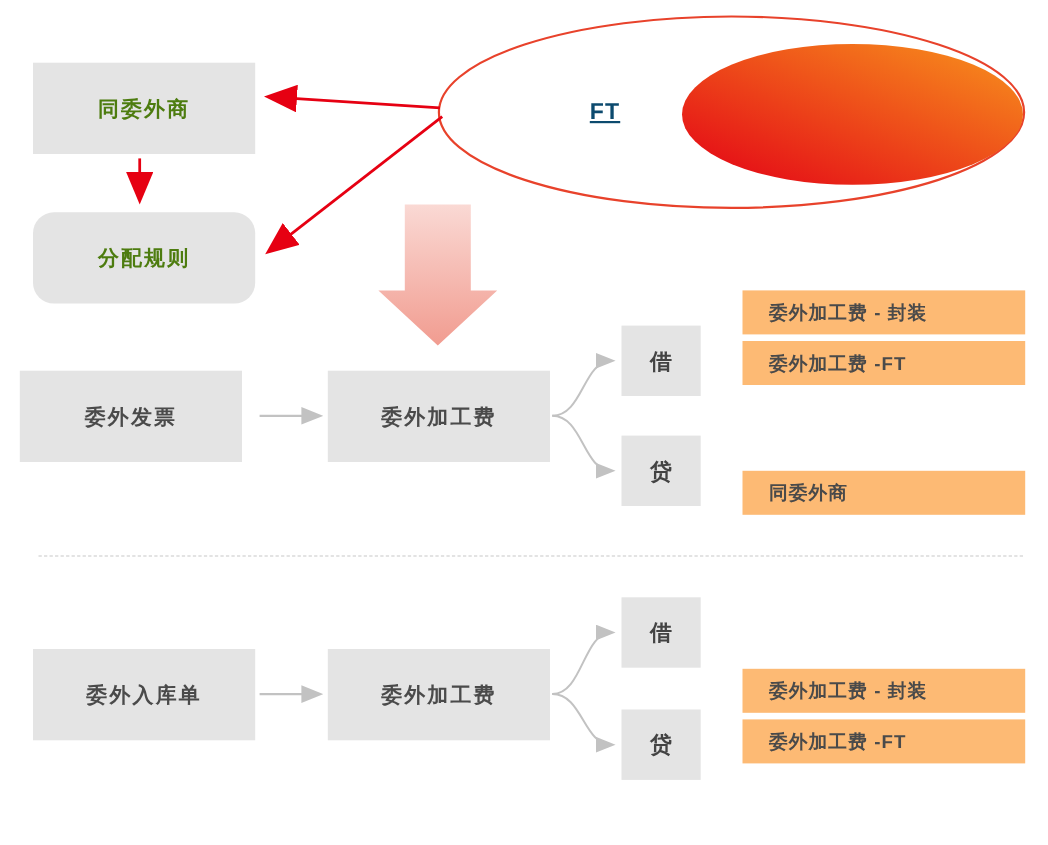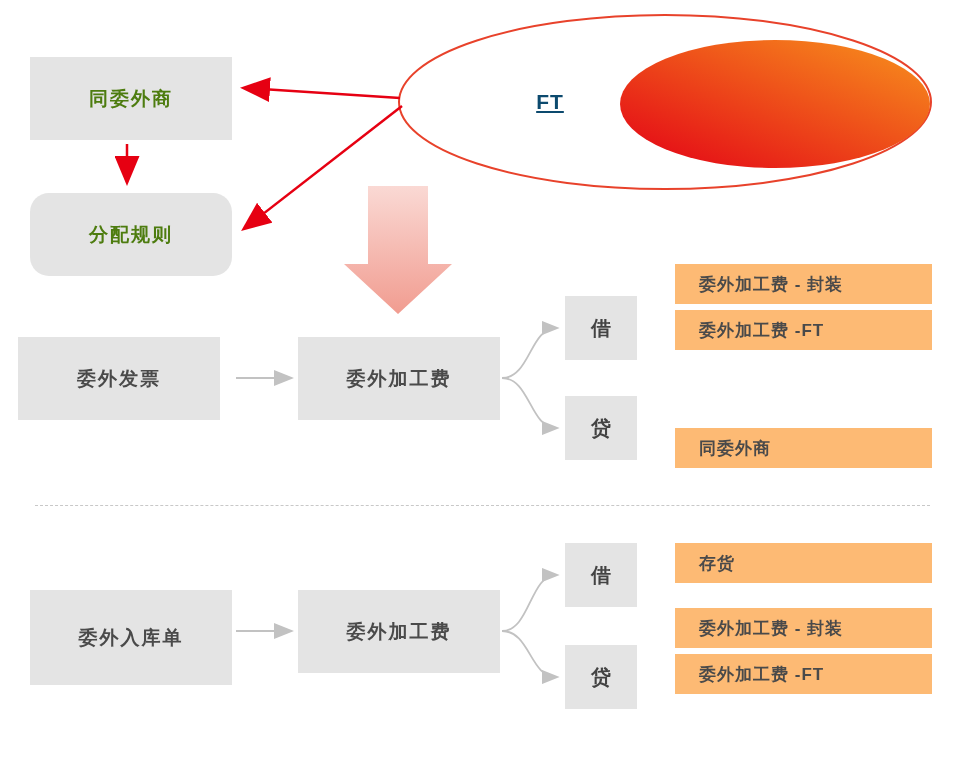--- a/index.html
+++ b/index.html
@@ -87,26 +87,23 @@
   <div class="item-list" style="left:675px; top:264px;">
       <div class="item-box">委外加工费 - 封装</div>
       <div class="item-box">委外加工费 -FT</div>
     </div>
   <div class="item-list" style="left:675px; top:428px;">
       <div class="item-box">同委外商</div>
     </div>
 
   <div class="divider"></div>
 
-  <div class="box" style="left:30px; top:590px; width:202px; height:95px;">委外入库单</div>
+  <div class="box" style="left:30px; top:590px; width:202px; height:83px;">委外入库单</div>
   <div class="box" style="left:298px; top:590px; width:202px; height:83px;">委外加工费</div>
   <div class="side" style="left:565px; top:543px;">借</div>
   <div class="side" style="left:565px; top:645px;">贷</div>
 
-  <div class="item-list" style="left:675px; top:543px;">
-      <div class="item-box">存货</div>
-    </div>
   <div class="item-list" style="left:675px; top:608px;">
       <div class="item-box">委外加工费 - 封装</div>
       <div class="item-box">委外加工费 -FT</div>
     </div>
 
 </div>
 
 </body></html>

